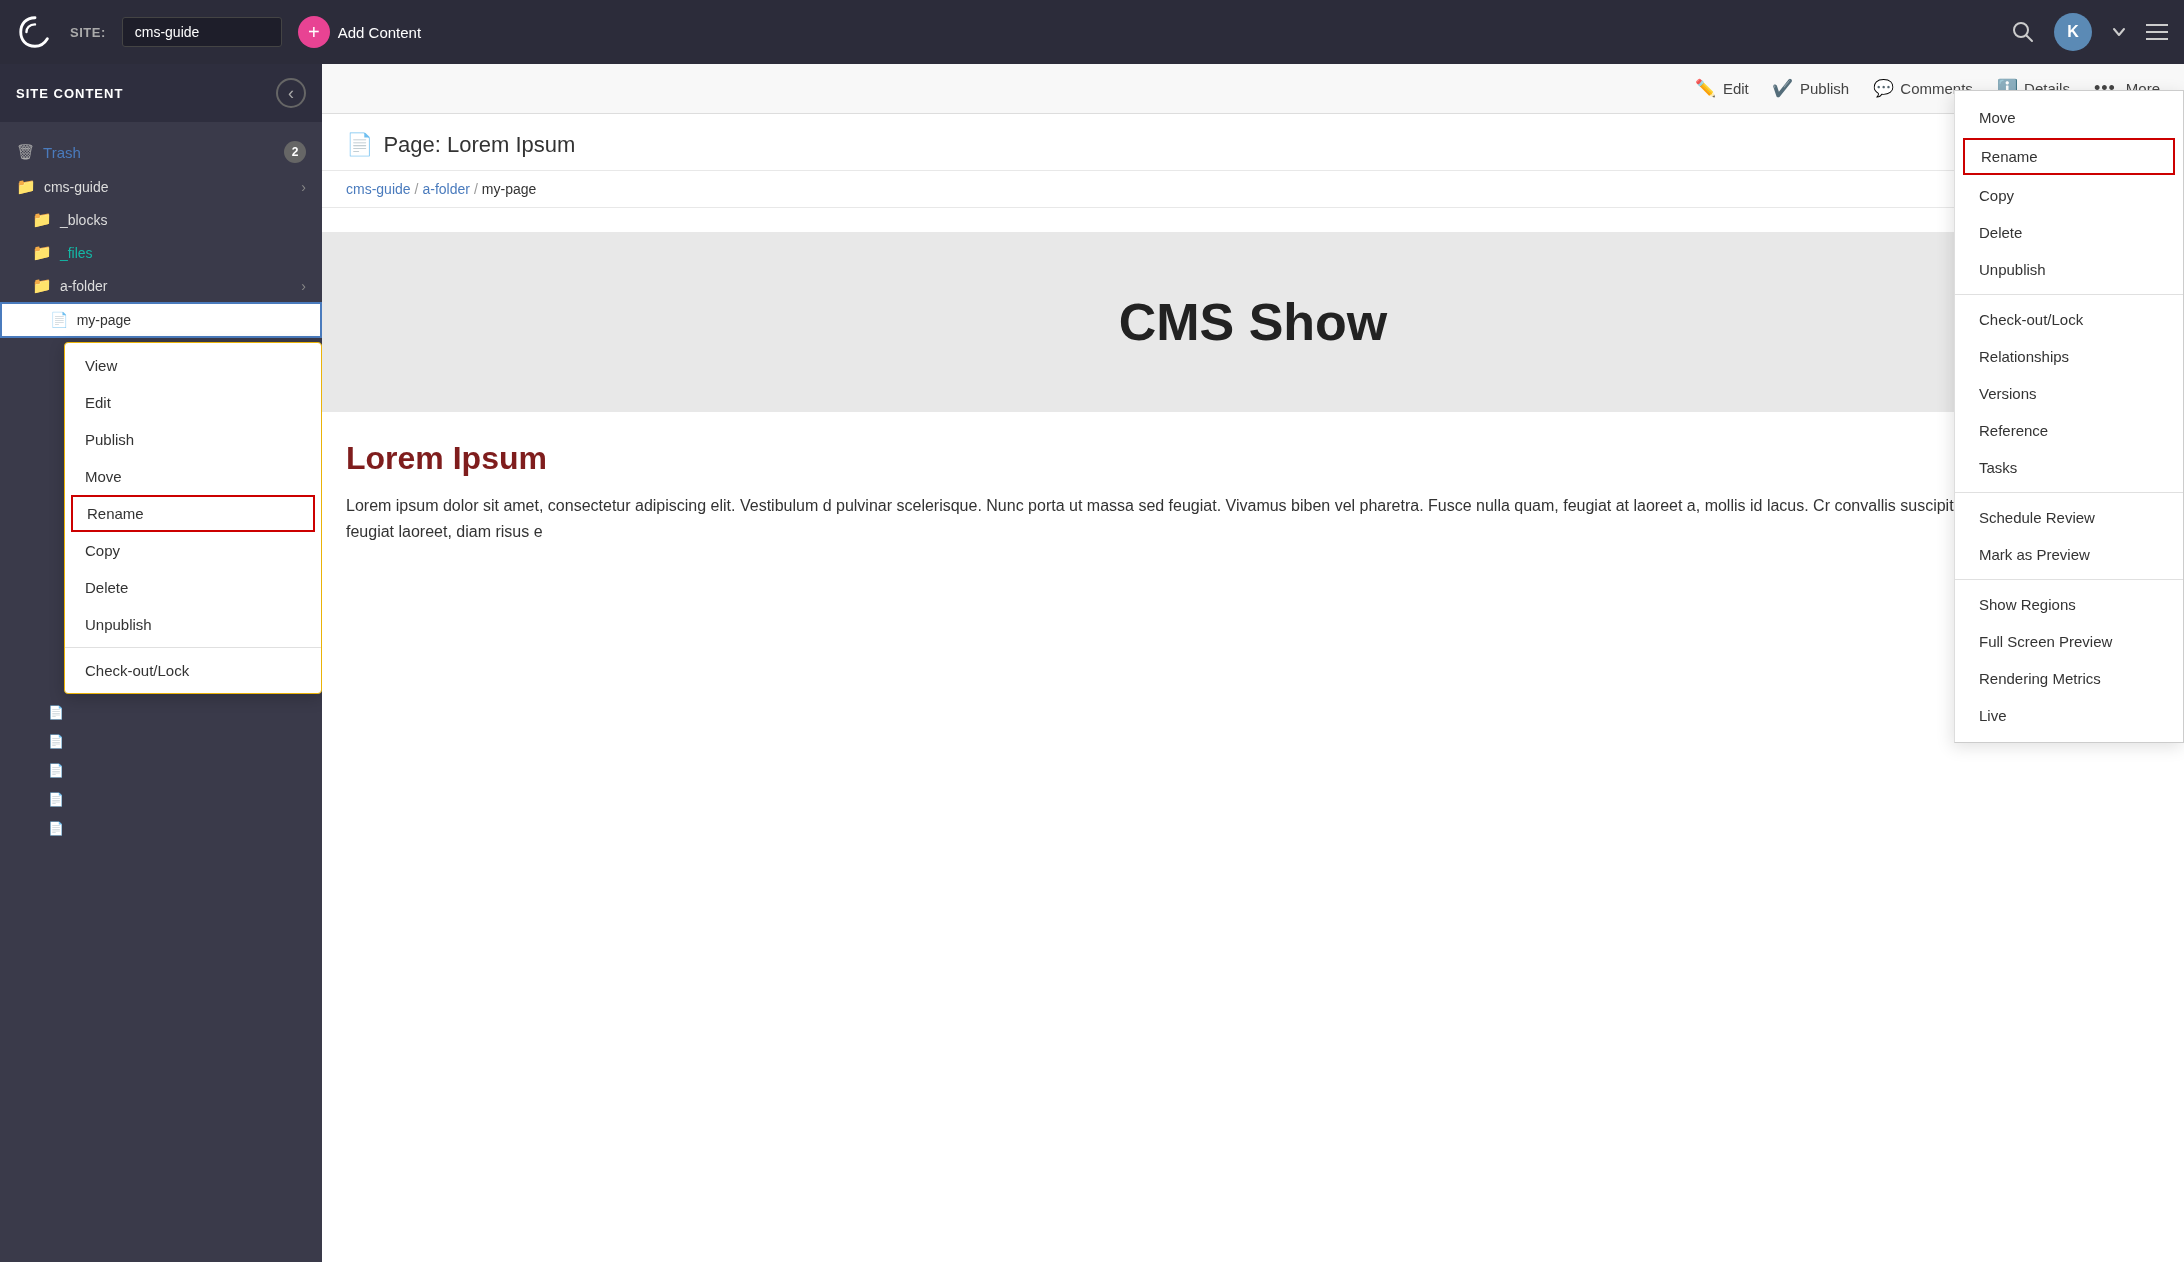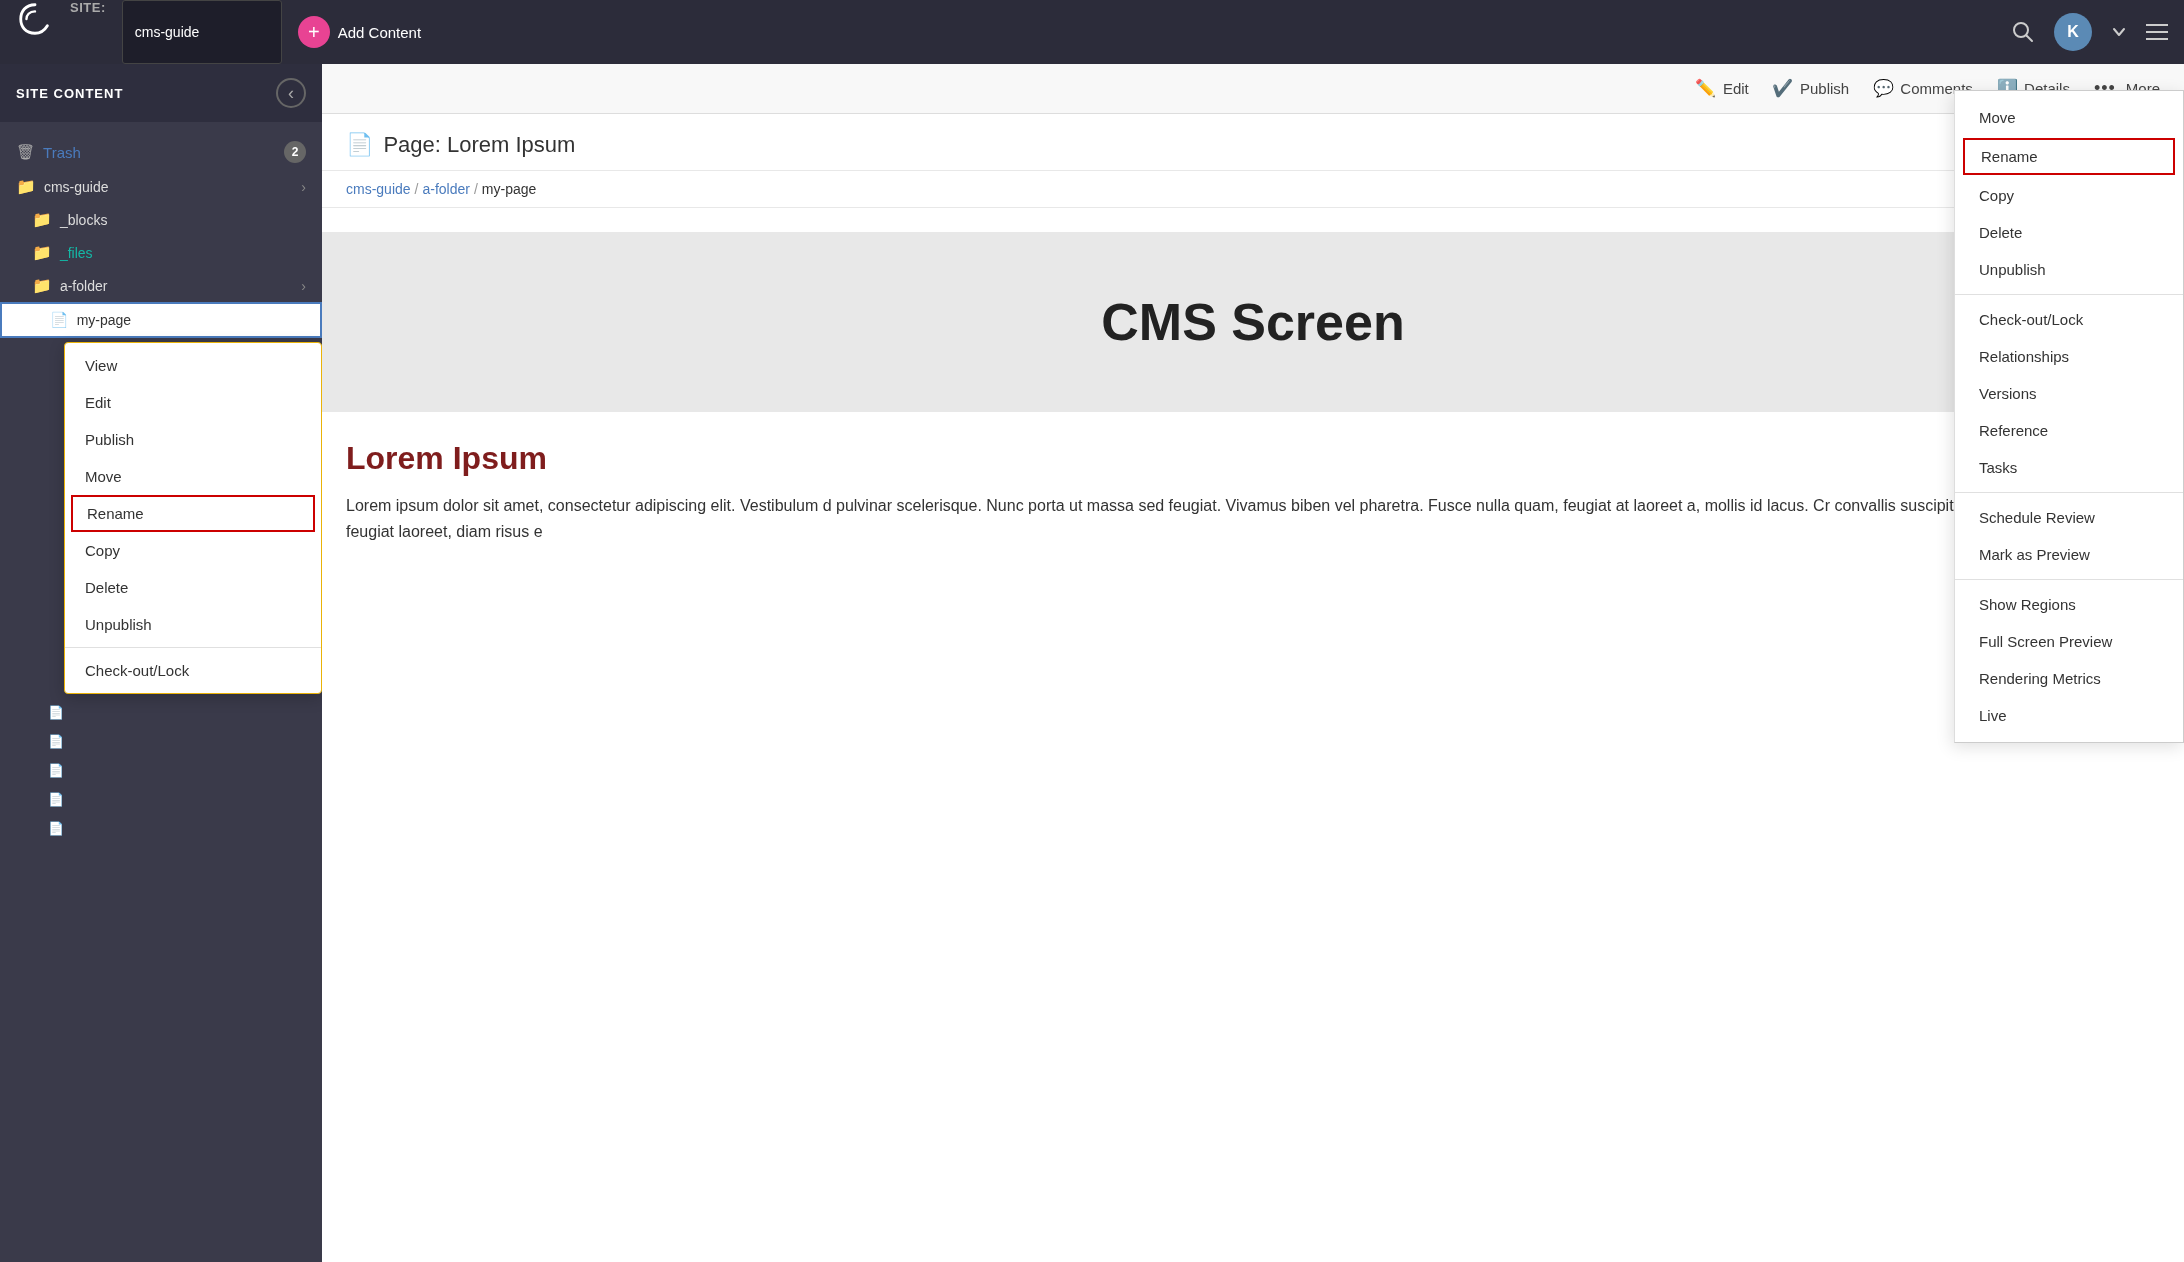--- a/index.html
+++ b/index.html
@@ -3,20 +3,21 @@
   <meta charset="utf-8">
   <style>
     * { box-sizing: border-box; margin: 0; padding: 0; }
     body { font-family: -apple-system, BlinkMacSystemFont, 'Segoe UI', Arial, sans-serif; background: #f0f0f0; height: 100vh; overflow: hidden; }
 
     
     .top-nav {
       background: #2c2c3a;
       height: 64px;
       display: flex;
+      align-items: center;
       padding: 0 16px;
       gap: 16px;
       position: relative;
       z-index: 100;
     }
     .logo {
       width: 38px; height: 38px;
       display: flex; align-items: center; justify-content: center;
     }
     .logo svg { width: 38px; height: 38px; }
@@ -415,21 +416,21 @@
       <a href="#">cms-guide</a>
       <span class="sep"> / </span>
       <a href="#">a-folder</a>
       <span class="sep"> / </span>
       <span style="color:#333;">my-page</span>
     </div>
 
     <div class="page-body">
 
       <div class="page-hero">
-        <div class="page-hero-text">CMS Screen</div>
+        <div class="page-hero-text">CMS Show</div>
       </div>
 
       <h2 class="page-h2">Lorem Ipsum</h2>
       <p class="page-body-text">Lorem ipsum dolor sit amet, consectetur adipiscing elit. Vestibulum d pulvinar scelerisque. Nunc porta ut massa sed feugiat. Vivamus biben vel pharetra. Fusce nulla quam, feugiat at laoreet a, mollis id lacus. Cr convallis suscipit. Etiam aliquet, turpis a feugiat laoreet, diam risus e</p>
     </div>
 
   </main>
 
   <div class="context-menu-right">
 

